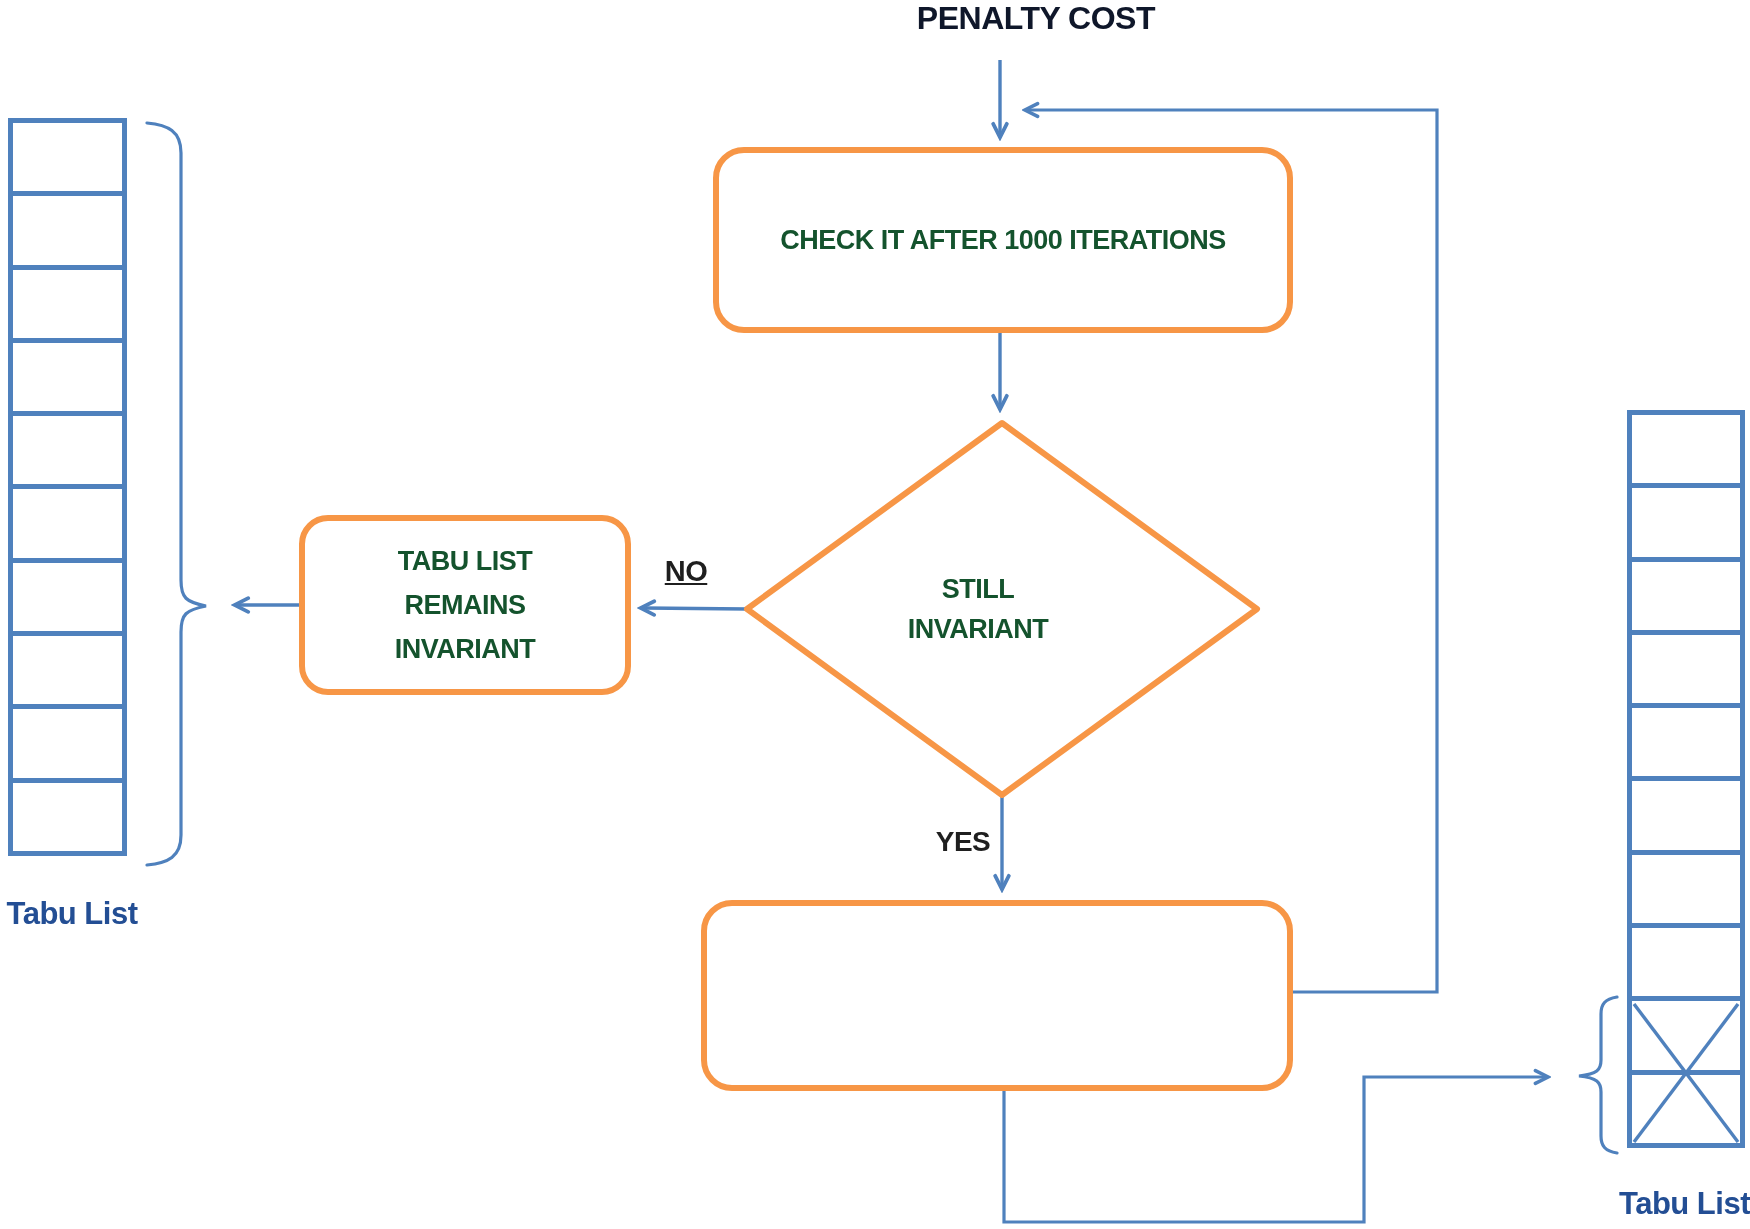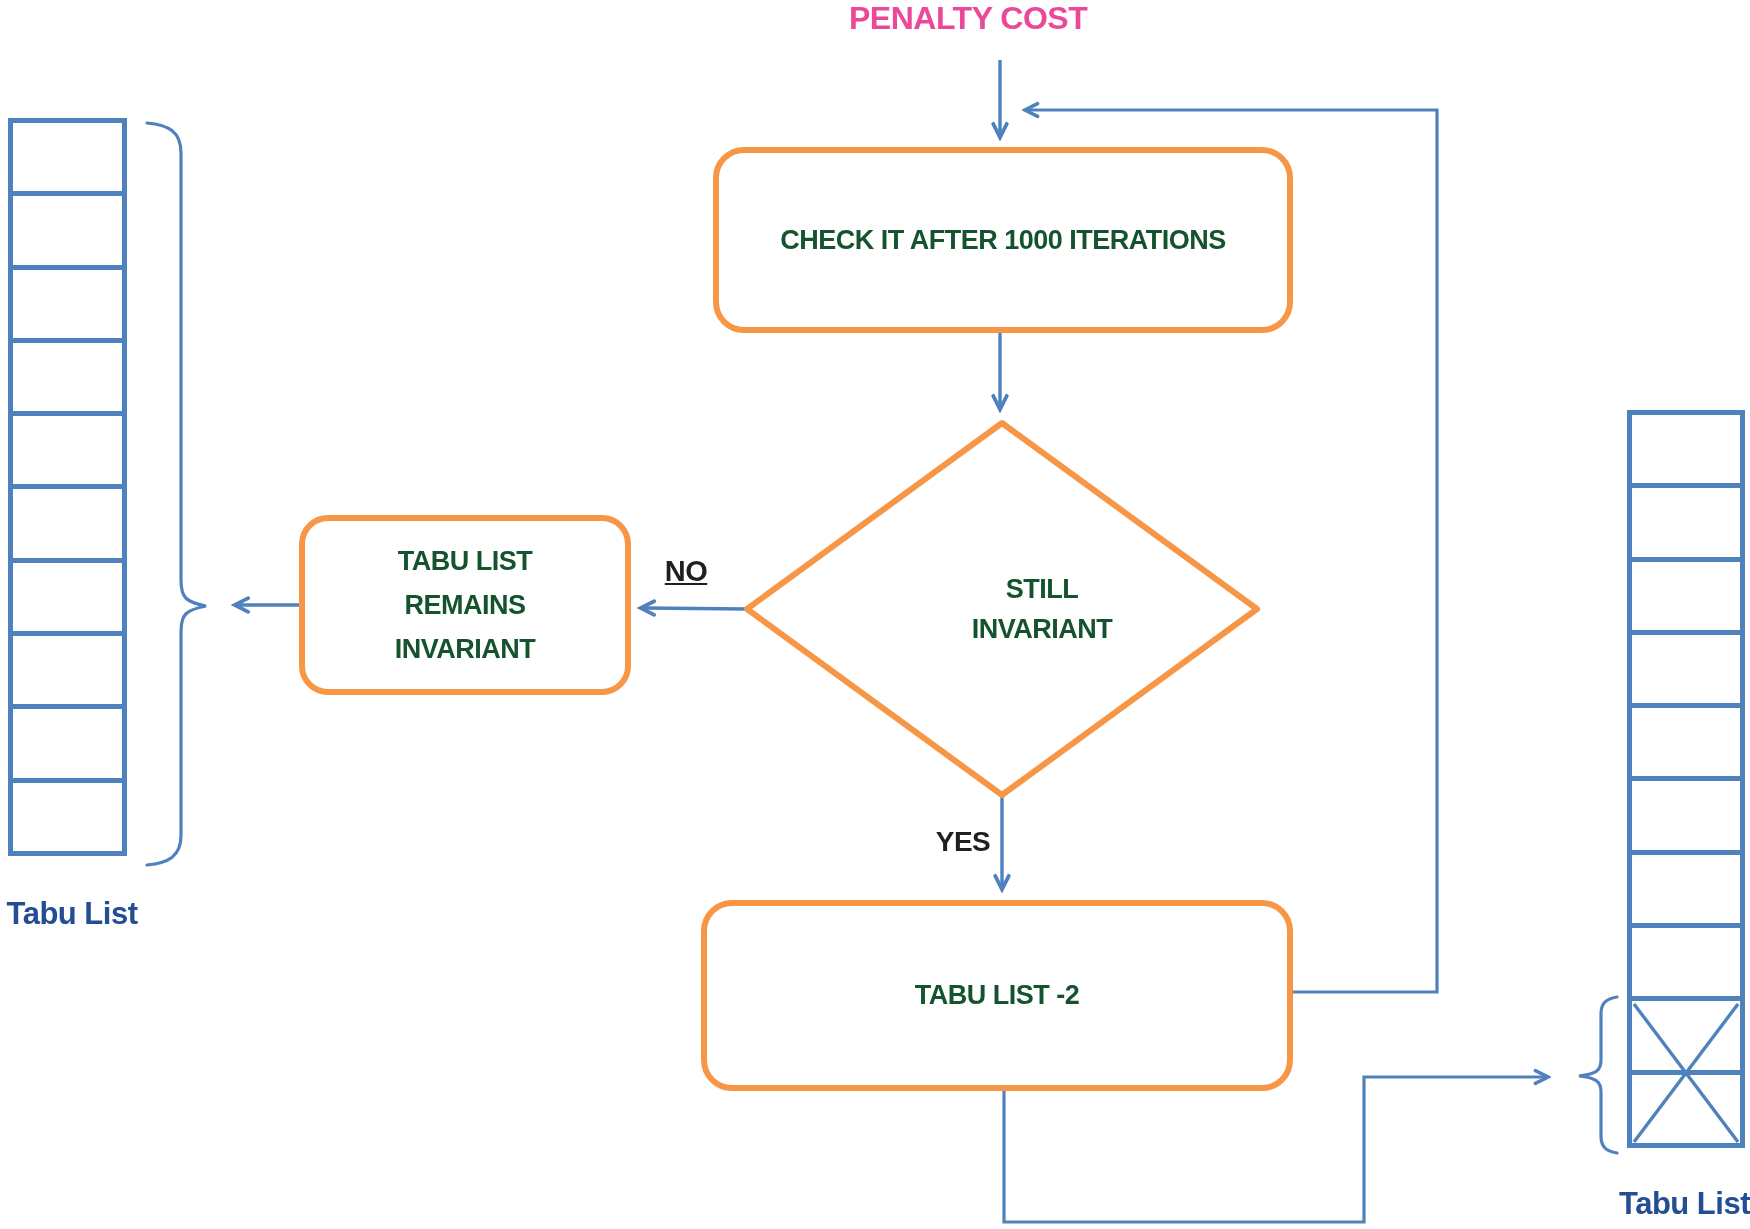--- a/index.html
+++ b/index.html
@@ -35,21 +35,21 @@
   .tabu2-label{font-size:27px;}
   .edge-label{
     font-weight:bold;color:#1f1f1f;text-align:center;
     font-size:29px;letter-spacing:-0.5px;
   }
   .blue-label{
     font-weight:bold;color:#234E94;text-align:center;
     font-size:31px;letter-spacing:-0.5px;white-space:nowrap;
   }
   .title-label{
-    font-weight:bold;color:#ec4899;text-align:left;
+    font-weight:bold;color:#0f172a;text-align:right;
     font-size:32px;letter-spacing:-0.5px;white-space:nowrap;
   }
 </style>
 </head>
 <body>
 
 <div id="canvas">
 
   <div class="tlist abs" style="left:8px;top:118px;width:119px;height:738px;">
       <div class="tcell"></div>
@@ -106,32 +106,31 @@
     <rect x="716" y="150" width="574" height="180" rx="28" fill="#ffffff" stroke="#F79646" stroke-width="6"></rect>
     <polygon points="1002,423 1257,609 1002,795 747,609" fill="#ffffff" stroke="#F79646" stroke-width="6" stroke-linejoin="round"></polygon>
     <rect x="302" y="518" width="326" height="174" rx="26" fill="#ffffff" stroke="#F79646" stroke-width="6"></rect>
     <rect x="704" y="903" width="586" height="185" rx="28" fill="#ffffff" stroke="#F79646" stroke-width="6"></rect>
   </svg>
 
   <div class="abs title-label" style="left:849px;top:0px;width:306px;">PENALTY COST</div>
 
   <div class="abs node-label check-label" style="left:716px;top:150px;width:574px;height:180px;">CHECK IT AFTER 1000 ITERATIONS</div>
 
-  <div class="abs node-label multiline diamond-label" style="left:892px;top:568px;width:300px;height:82px;">
+  <div class="abs node-label multiline diamond-label" style="left:828px;top:568px;width:300px;height:82px;">
     <span>STILL</span>
     <span>INVARIANT</span>
   </div>
 
   <div class="abs node-label multiline const-label" style="left:302px;top:518px;width:326px;height:174px;">
     <span>TABU LIST</span>
     <span>REMAINS</span>
     <span>INVARIANT</span>
   </div>
 
-  <div class="abs node-label tabu2-label" style="left:704px;top:903px;width:586px;height:185px;">TABU LIST -2</div>
 
   <div class="abs edge-label" style="left:641px;top:555px;width:90px;text-decoration:underline;">NO</div>
 
   <div class="abs edge-label" style="left:913px;top:826px;width:100px;font-size:28px;">YES</div>
 
   <div class="abs blue-label" style="left:2px;top:896px;width:140px;">Tabu List</div>
 
   <div class="abs blue-label" style="left:1612px;top:1186px;width:145px;">Tabu List</div>
 
 </div>

